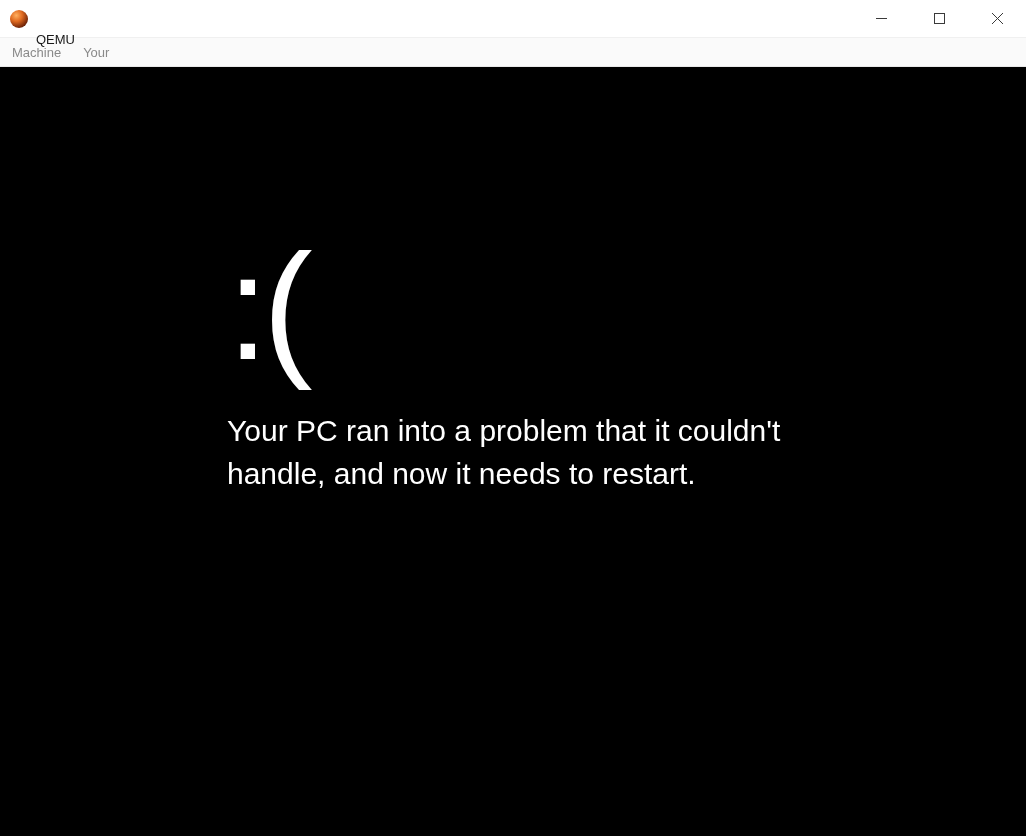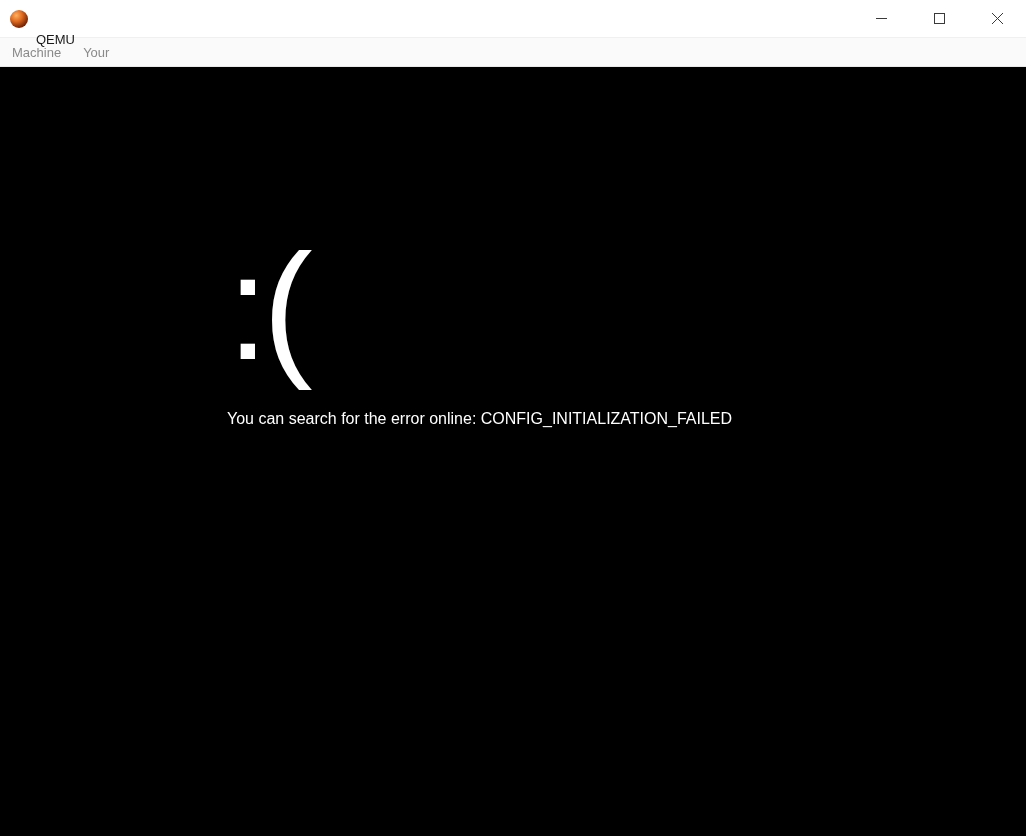--- a/index.html
+++ b/index.html
@@ -138,15 +138,15 @@
 </div>
 
 <div class="menubar">
   <div class="menu-item">Machine</div>
   <div class="menu-item">Your</div>
 </div>
 
 <div class="guest">
   <div class="crash-wrap">
     <div class="sad-face">:(</div>
-    <div class="crash-detail">You can search for the error online: CONFIG_INITIALIZATION_FAILED</div>
+    <div class="crash-msg">Your PC ran into a problem that it couldn't handle, and now it needs to restart.</div>
   </div>
 </div>
 
 </body></html>

